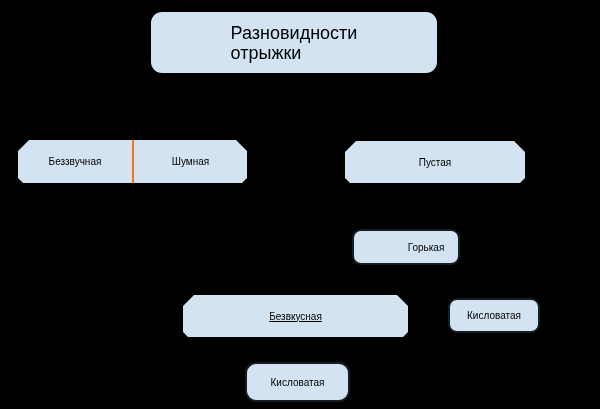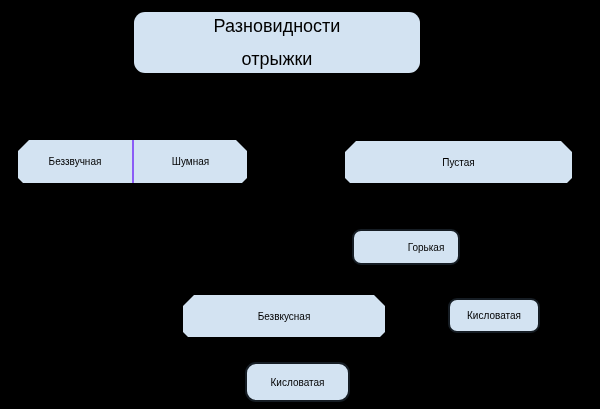--- a/index.html
+++ b/index.html
@@ -23,50 +23,50 @@
     display: flex;
     align-items: center;
     justify-content: center;
     font-size: 10px;
   }
   .rounded {
     border: 2px solid #161d24;
     border-radius: 9px;
   }
   #title-node {
-    left: 134px; top: 12px; width: 286px; height: 61px;
+    left: 151px; top: 12px; width: 286px; height: 61px;
     border-radius: 11px;
     font-size: 18px;
-    line-height: 33px;
-    text-align: center;
+    line-height: 20px;
+    text-align: left;
     white-space: pre-line;
   }
   .pair {
     padding: 0;
     align-items: stretch;
     clip-path: polygon(11px 0, calc(100% - 11px) 0, 100% 11px,
                        100% calc(100% - 5px), calc(100% - 5px) 100%,
                        5px 100%, 0 calc(100% - 5px), 0 11px);
   }
   .cell {
     display: flex;
     align-items: center;
     justify-content: center;
     box-sizing: border-box;
   }
   .cell.right {
     flex: 1;
-    border-left: 2px solid #8b5cf6;
+    border-left: 2px solid #f97316;
   }
   #pair-sound { left: 18px;  top: 140px; width: 229px; height: 43px; }
   #pair-sound .cell.left { width: 114px; }
-  #pair-content { left: 345px; top: 141px; width: 227px; height: 42px; }
+  #pair-content { left: 345px; top: 141px; width: 180px; height: 42px; }
   #pair-content .cell.left { width: 113px; }
   #node-bitter { left: 352px; top: 229px; width: 108px; height: 36px; padding-left: 40px; }
-  #pair-taste { left: 183px; top: 295px; width: 202px; height: 42px; }
+  #pair-taste { left: 183px; top: 295px; width: 225px; height: 42px; text-decoration: underline; }
   #pair-taste .cell.left { width: 113px; }
   #node-sourish { left: 448px; top: 298px; width: 92px; height: 35px; }
   #node-putrid { left: 245px; top: 362px; width: 105px; height: 40px; border-radius: 11px; }
 </style>
 </head>
 <body>
 
 <div id="canvas">
 
   <div class="node" id="title-node">Разновидности

